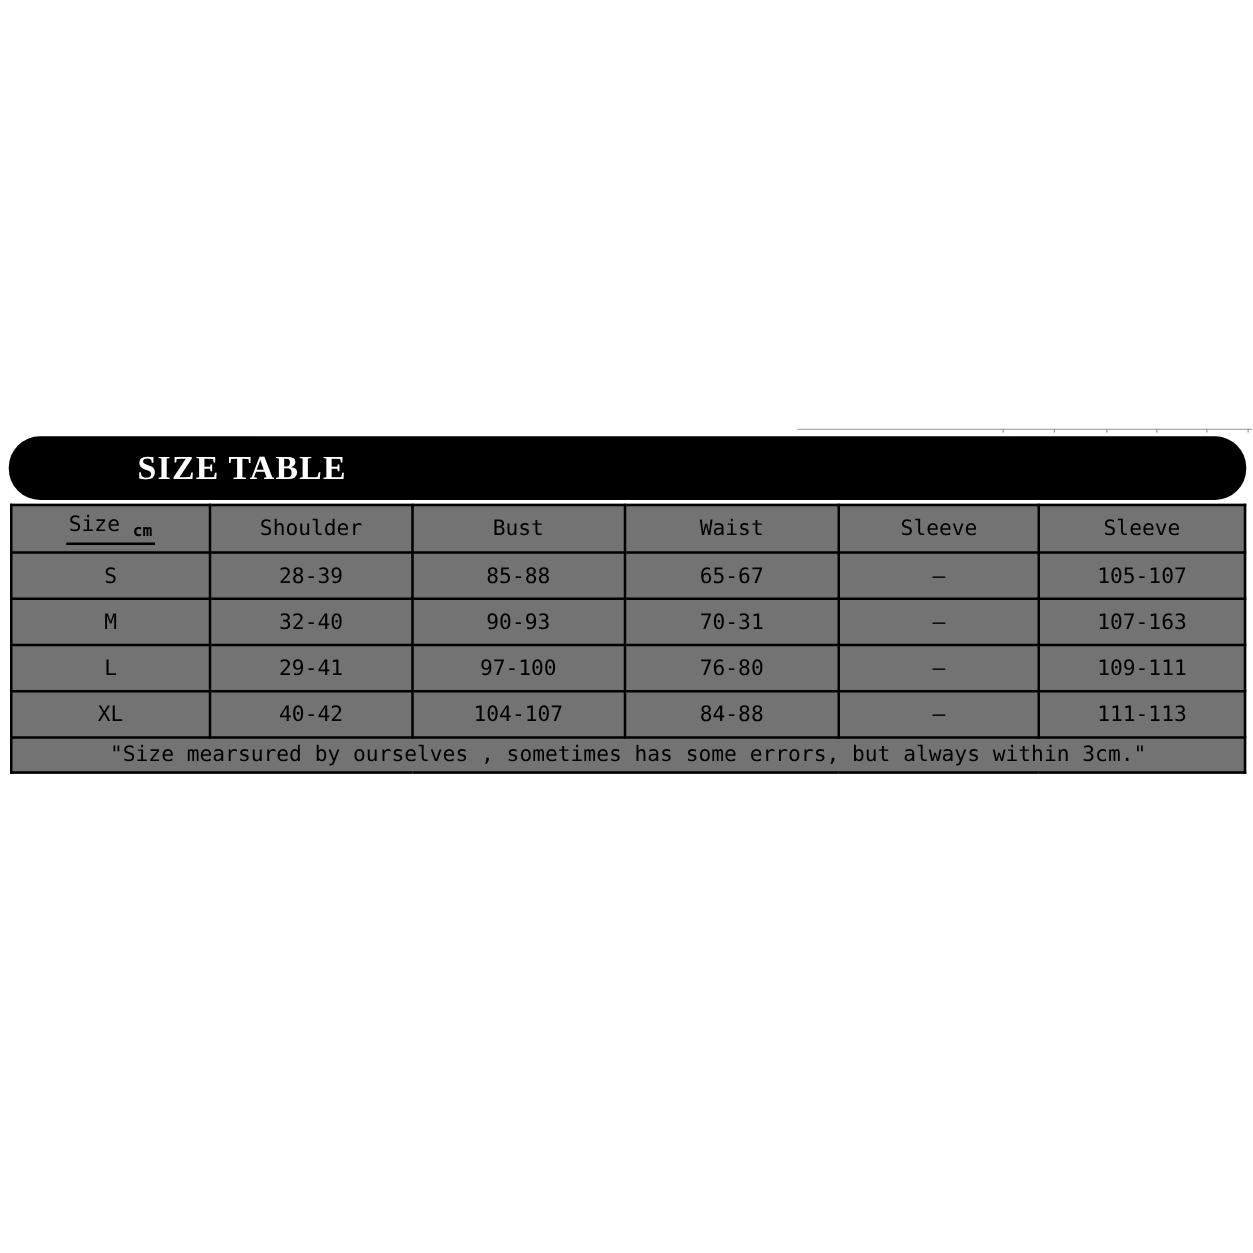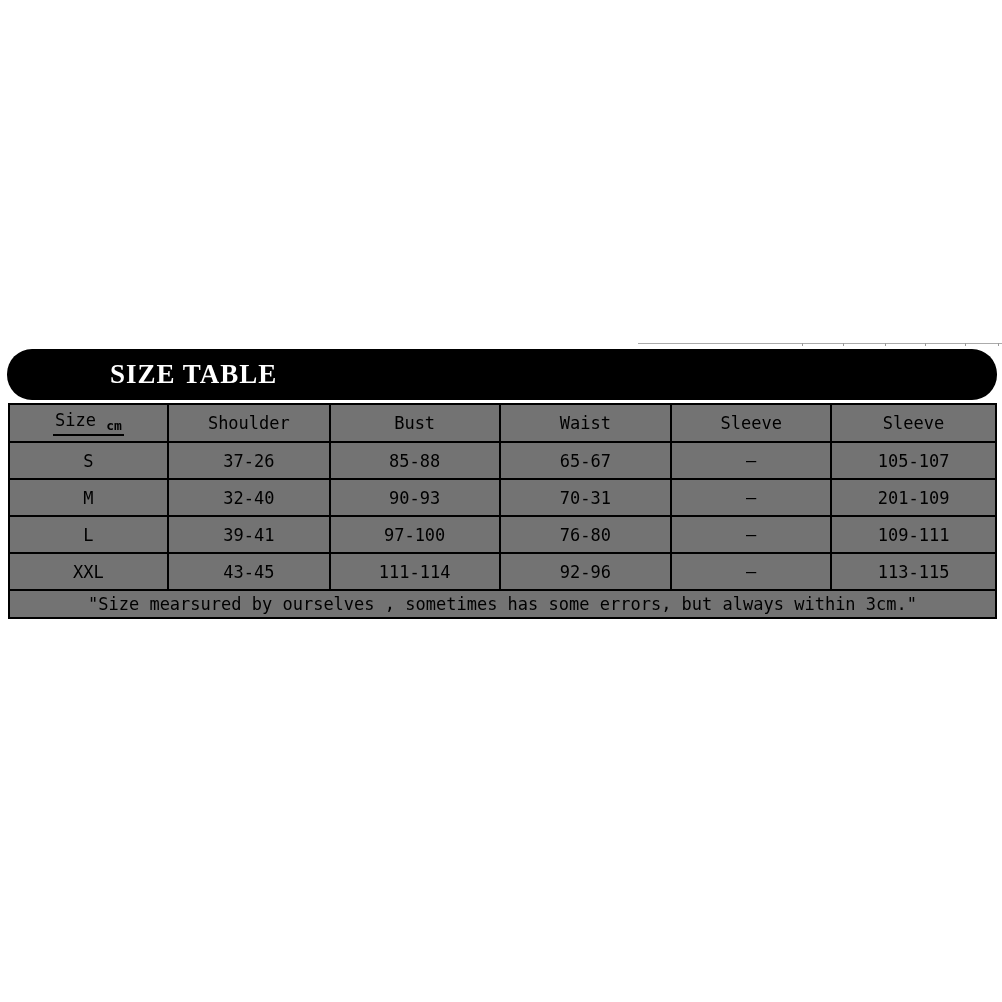--- a/index.html
+++ b/index.html
@@ -123,54 +123,54 @@
         </th>
         <th>Shoulder</th>
         <th>Bust</th>
         <th>Waist</th>
         <th>Sleeve</th>
         <th>Sleeve</th>
       </tr>
 
       <tr class="data-row">
         <td>S</td>
-        <td>37-26</td>
+        <td>28-39</td>
         <td>85-88</td>
         <td>65-67</td>
         <td>—</td>
         <td>105-107</td>
       </tr>
 
       <tr class="data-row">
         <td>M</td>
         <td>32-40</td>
         <td>90-93</td>
         <td>70-31</td>
         <td>—</td>
-        <td>201-109</td>
+        <td>107-163</td>
       </tr>
 
       <tr class="data-row">
         <td>L</td>
-        <td>39-41</td>
+        <td>29-41</td>
         <td>97-100</td>
         <td>76-80</td>
         <td>—</td>
         <td>109-111</td>
       </tr>
 
+      <tr class="data-row">
+        <td>XL</td>
+        <td>40-42</td>
+        <td>104-107</td>
+        <td>84-88</td>
+        <td>—</td>
+        <td>111-113</td>
+      </tr>
 
-      <tr class="data-row">
-        <td>XXL</td>
-        <td>43-45</td>
-        <td>111-114</td>
-        <td>92-96</td>
-        <td>—</td>
-        <td>113-115</td>
-      </tr>
 
       <tr class="note-row">
         <td class="note-cell" colspan="6">"Size mearsured by ourselves , sometimes has some errors, but always within 3cm."</td>
       </tr>
     </tbody>
   </table>
 
 </div>
 
 </body></html>

